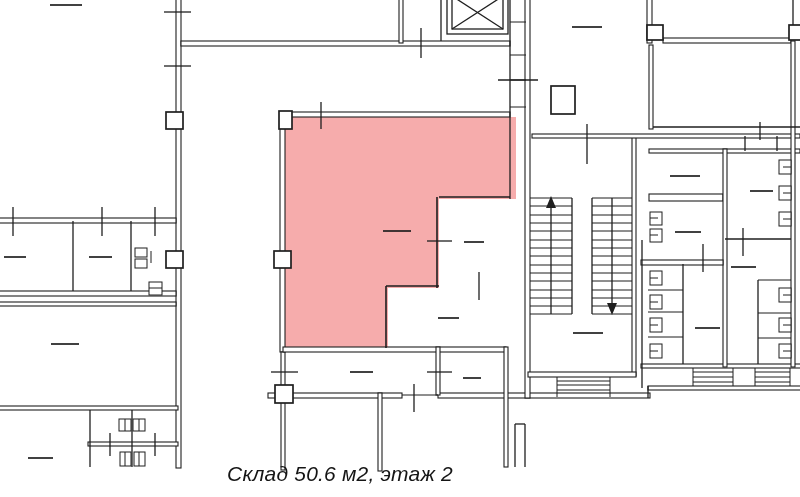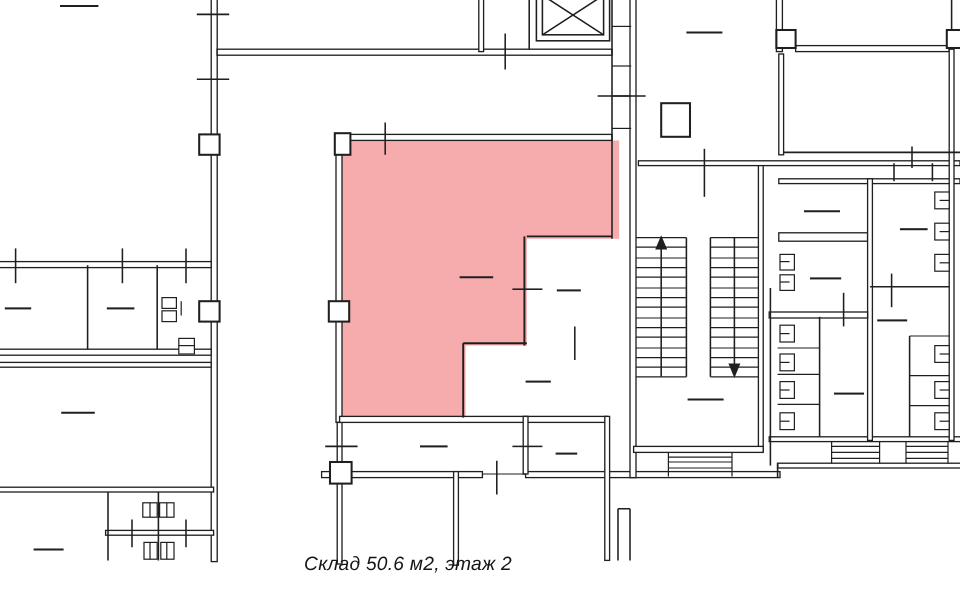--- a/index.html
+++ b/index.html
@@ -9,21 +9,21 @@
   svg{position:absolute;left:0;top:0;}
   .wl{stroke:var(--wall);stroke-width:1.3;fill:none;}
   .w2{stroke-width:1.6;}
   .thin{stroke-width:1;}
   .dw{fill:#fff;stroke:var(--wall);stroke-width:1.1;}
   .dash{stroke:var(--wall);stroke-width:1.7;fill:none;}
   .col{fill:#fff;stroke:var(--wall);stroke-width:1.7;}
   .hl{fill:var(--hl);stroke:none;}
   .arrowhead{fill:var(--wall);stroke:none;}
   .caption{position:absolute;left:180px;top:462px;width:320px;text-align:center;
-           font-style:italic;font-size:16px;color:#151515;letter-spacing:0.2px;}
+           font-style:italic;font-size:21px;color:#151515;letter-spacing:0.2px;}
 </style>
 </head>
 <body>
 
 <div class="stage">
 <svg width="800" height="497" viewBox="0 0 800 497">
 
   <polygon class="hl" points="285,117 516,117 516,199 439,199 439,288 388,288 388,350 285,350" fill="#F6ACAC"></polygon>
 
   <g>

